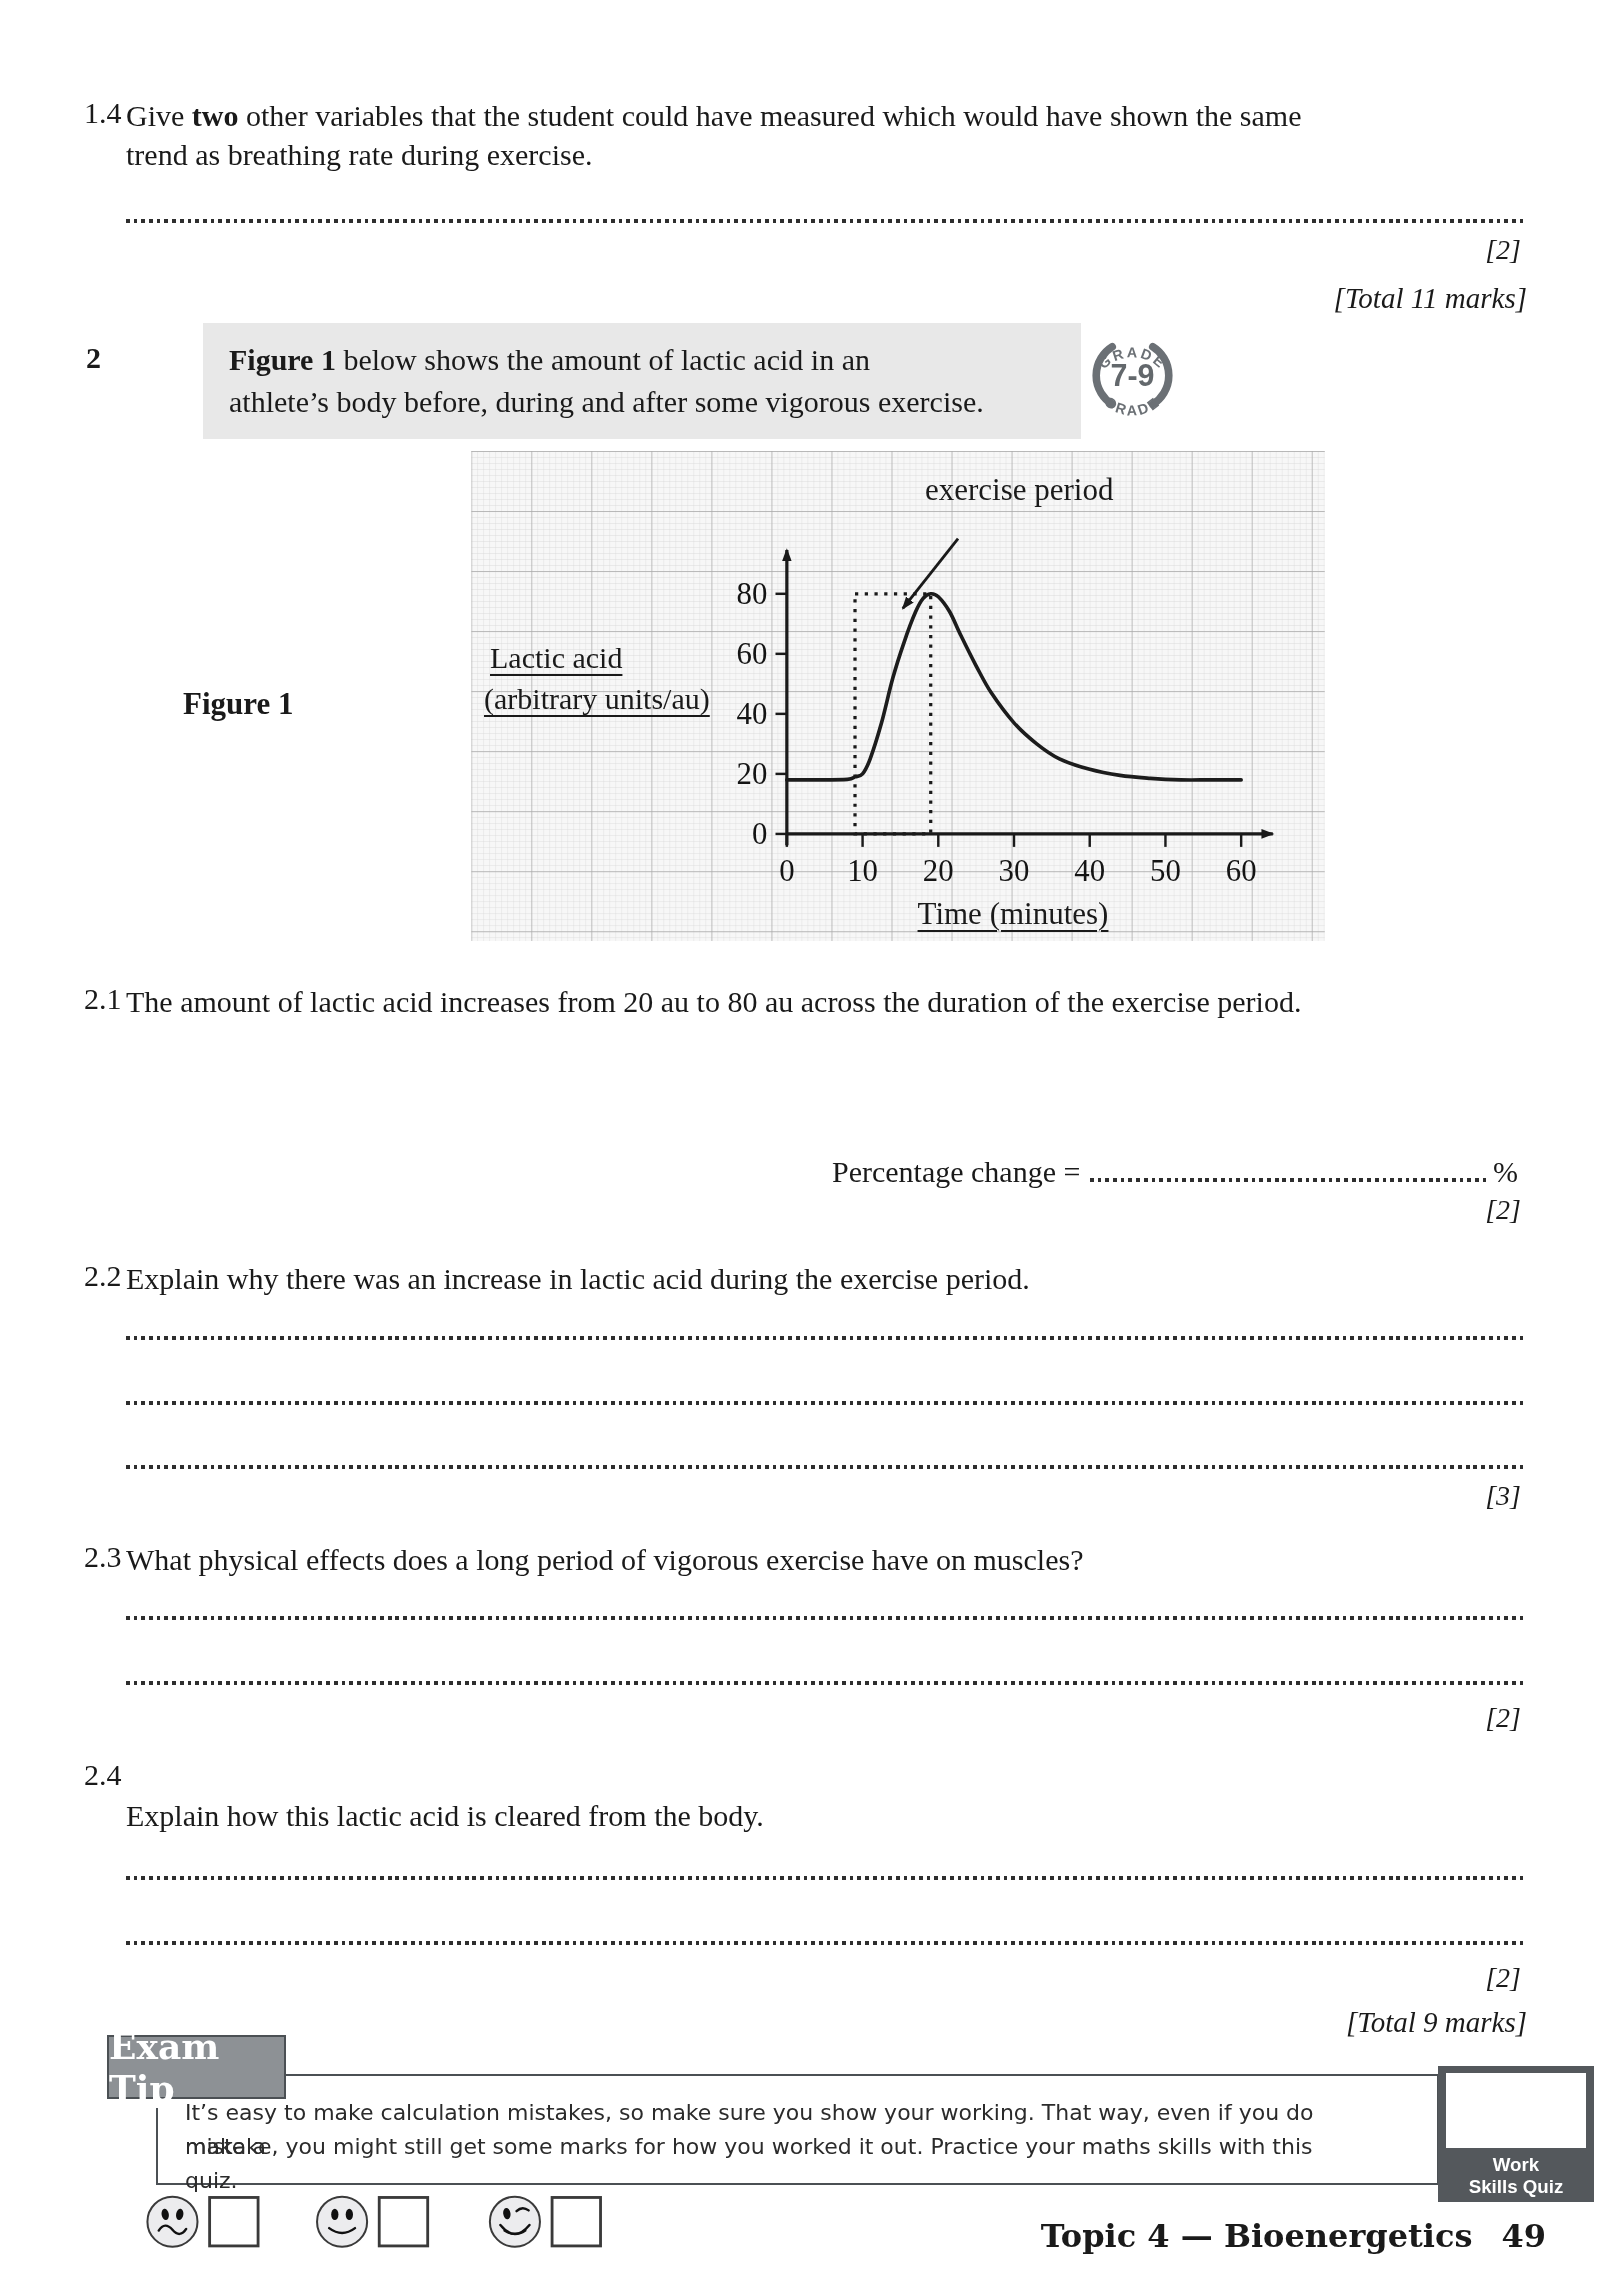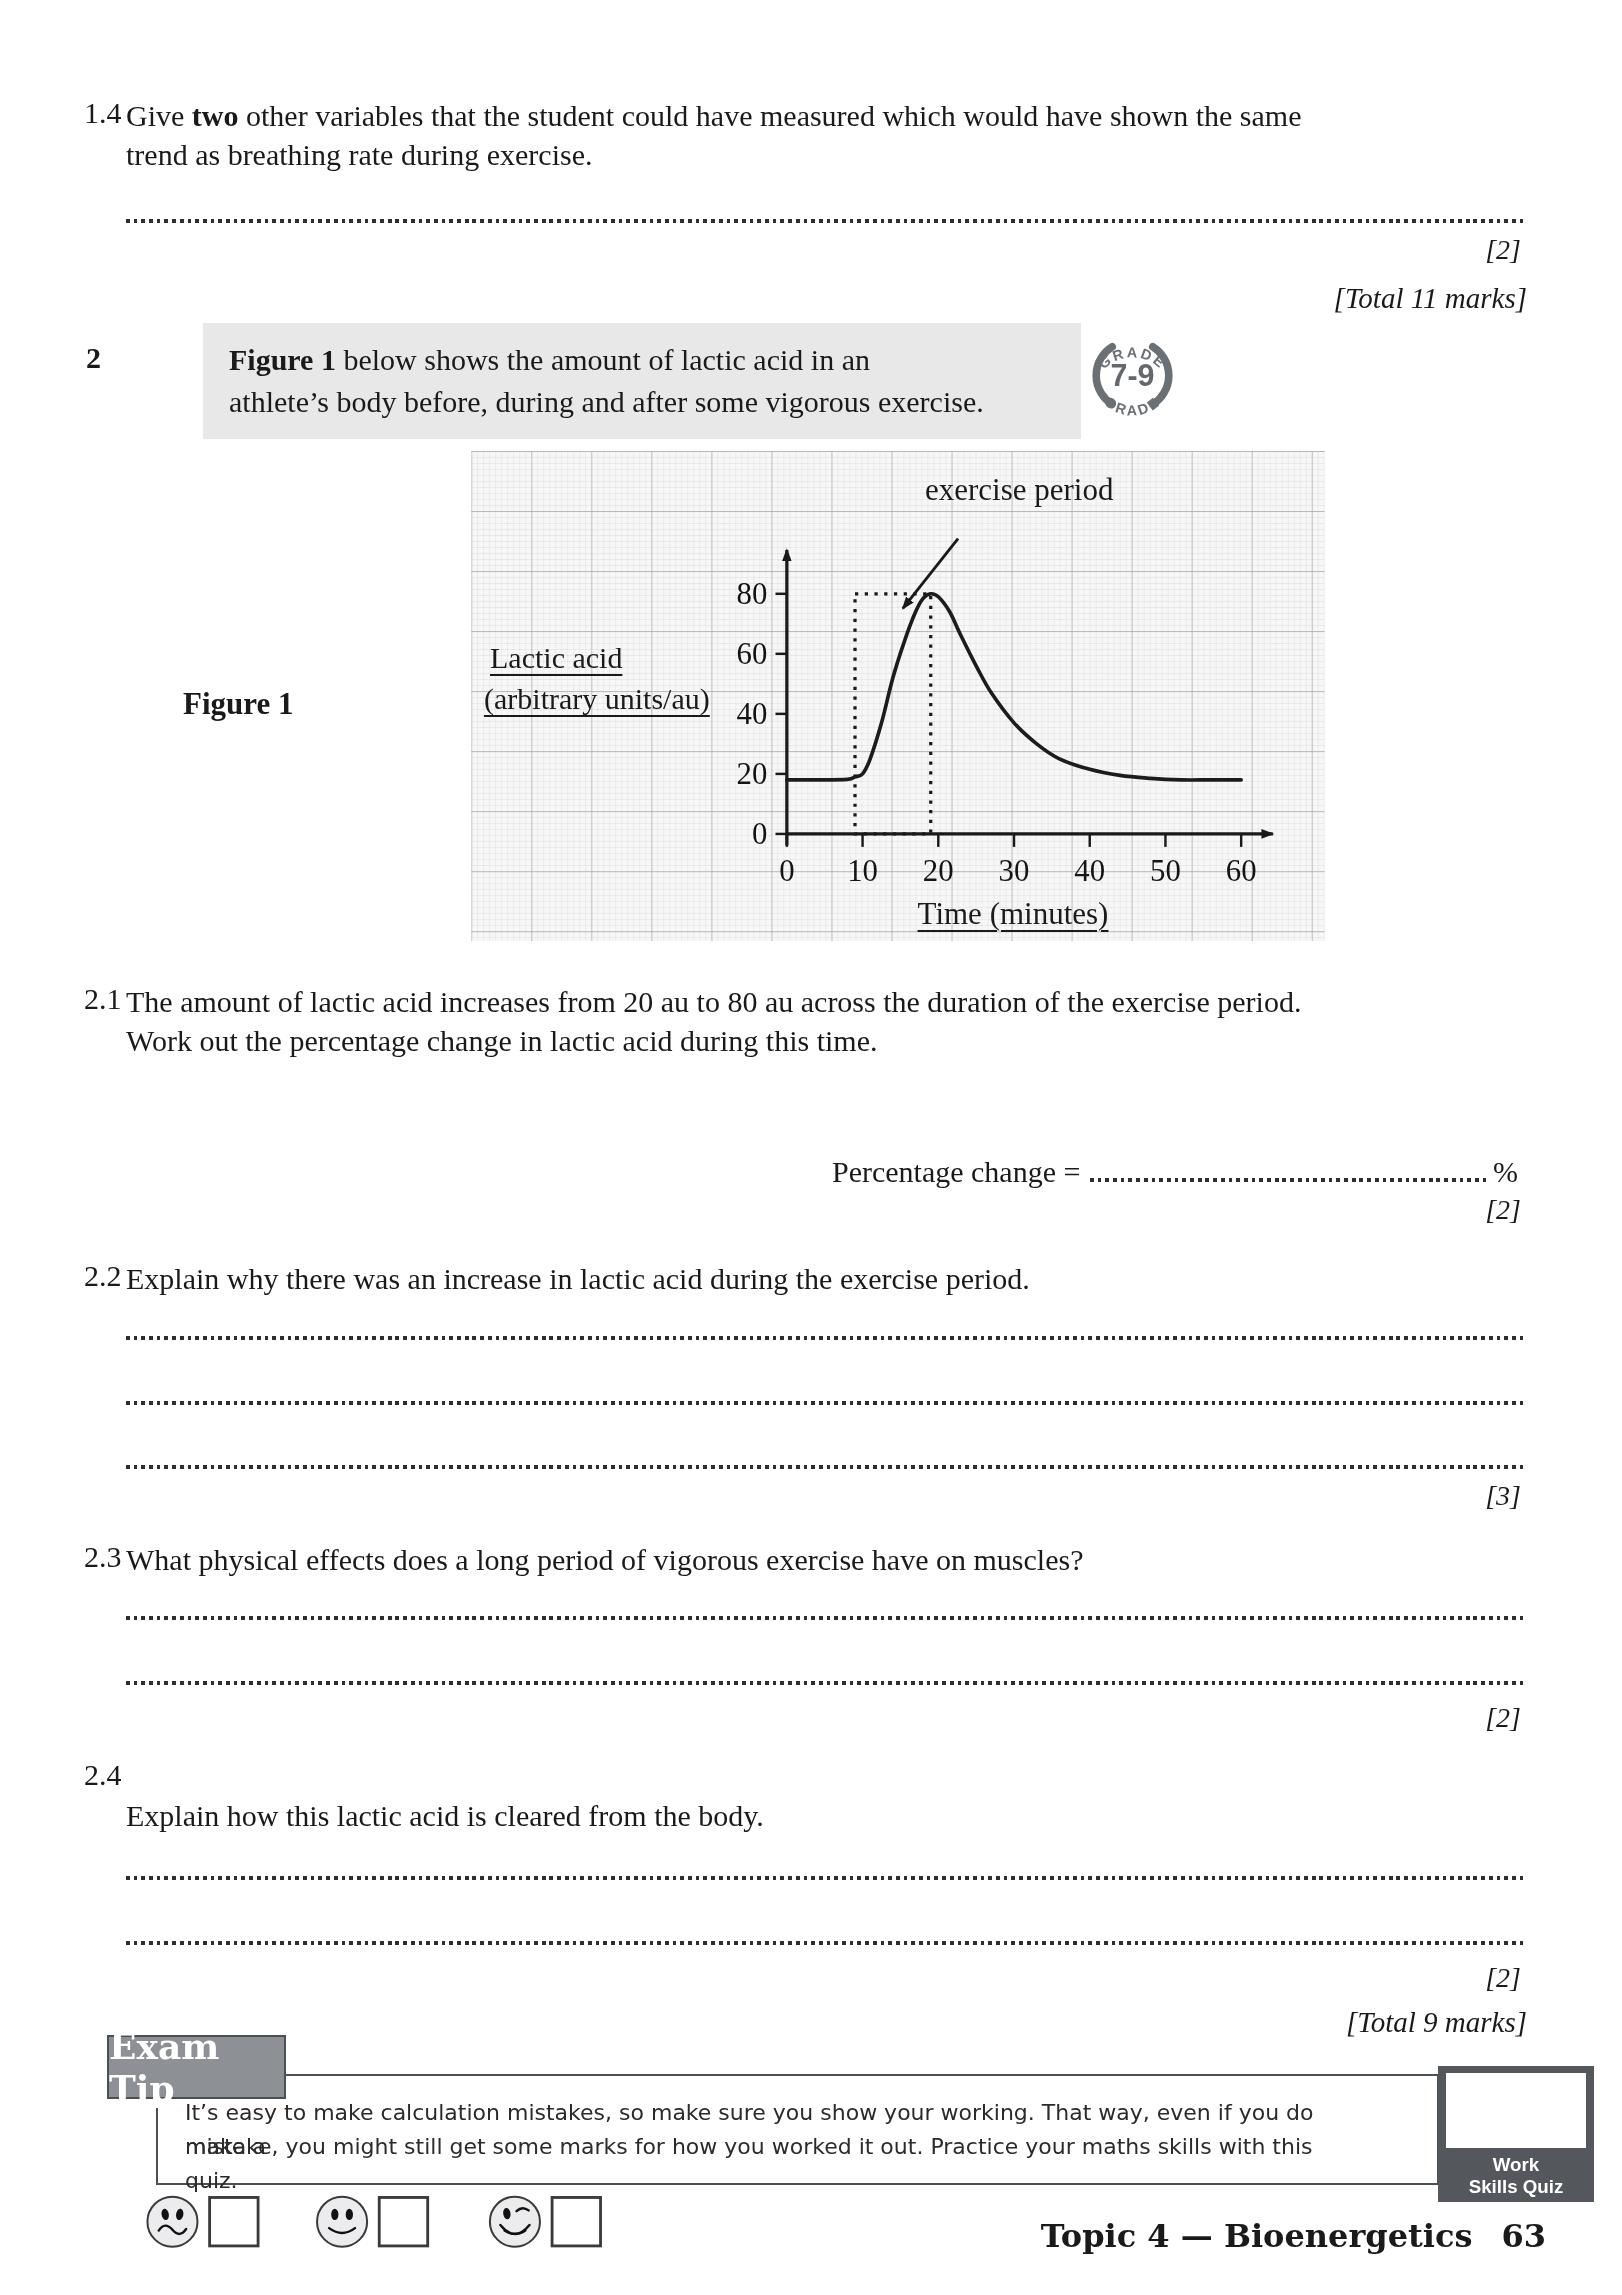--- a/index.html
+++ b/index.html
@@ -112,21 +112,20 @@
     <line x1="600" y1="108" x2="532" y2="194" stroke="#1a1a1a" stroke-width="3.5" marker-end="url(#arrowhead)"></line>
   </svg>
 
   <div class="abs chart-overlay underline" style="left:490px;top:641px;">Lactic acid</div>
   <div class="abs chart-overlay underline" style="left:484px;top:682px;text-align:right;">(arbitrary units/au)</div>
   <div class="abs chart-overlay underline" style="left:863px;top:896px;width:300px;text-align:center;font-size:31px;">Time (minutes)</div>
   <div class="abs chart-overlay" style="left:925px;top:472px;font-size:31px;">exercise period</div>
 
   <div class="abs qnum" style="left:84px;top:982px;">2.1</div>
   <div class="abs qtext" style="left:126px;top:982px;width:1412px;">The amount of lactic acid increases from 20 au to 80 au across the duration of the exercise period.</div>
-  <div class="abs qtext" style="left:126px;top:1021px;width:1412px;">Work out the percentage change in lactic acid during this time.</div>
   <div class="abs pctrow" style="right:105px;top:1155px;">
     <span>Percentage change =</span>
     <span class="pctdots"></span>
     <span>%</span>
   </div>
   <div class="abs marks" style="right:102px;top:1194px;">[2]</div>
 
   <div class="abs qnum" style="left:84px;top:1259px;">2.2</div>
   <div class="abs qtext" style="left:126px;top:1259px;width:1412px;">Explain why there was an increase in lactic acid during the exercise period.</div>
   <div class="abs ansline" style="left:126px;right:99px;top:1336px;"></div>
@@ -184,17 +183,17 @@
       <ellipse cx="449" cy="28" rx="4.5" ry="7" fill="#111" transform="rotate(-8 449 28)"></ellipse>
       <path d="M 461 25 Q 468 18 476 24" fill="none" stroke="#111" stroke-width="3" stroke-linecap="round"></path>
       <path d="M 441 42 Q 459 64 477 42" fill="none" stroke="#111" stroke-width="3" stroke-linecap="round"></path>
       <path d="M 446 49 Q 459 58 472 49" fill="none" stroke="#111" stroke-width="2.5" stroke-linecap="round"></path>
     </g>
     <rect x="505" y="8" width="60" height="60" fill="#fff" stroke="#3a3a3a" stroke-width="3.5"></rect>
   </svg>
 
   <div class="abs footerline" style="right:77px;top:2217px;">
     <span>Topic 4 — Bioenergetics</span>
-    <span>63</span>
+    <span>49</span>
   </div>
 
 </div>
 
 
 </body></html>

